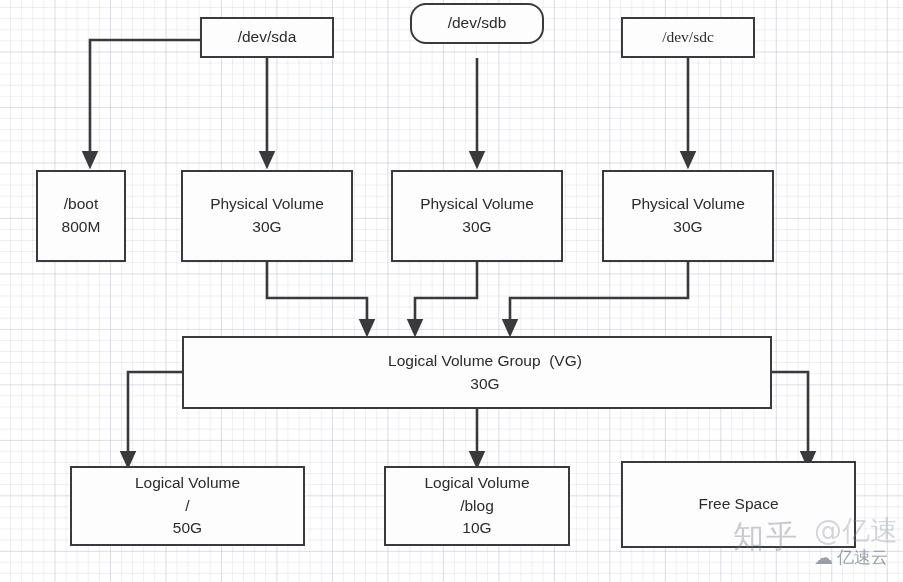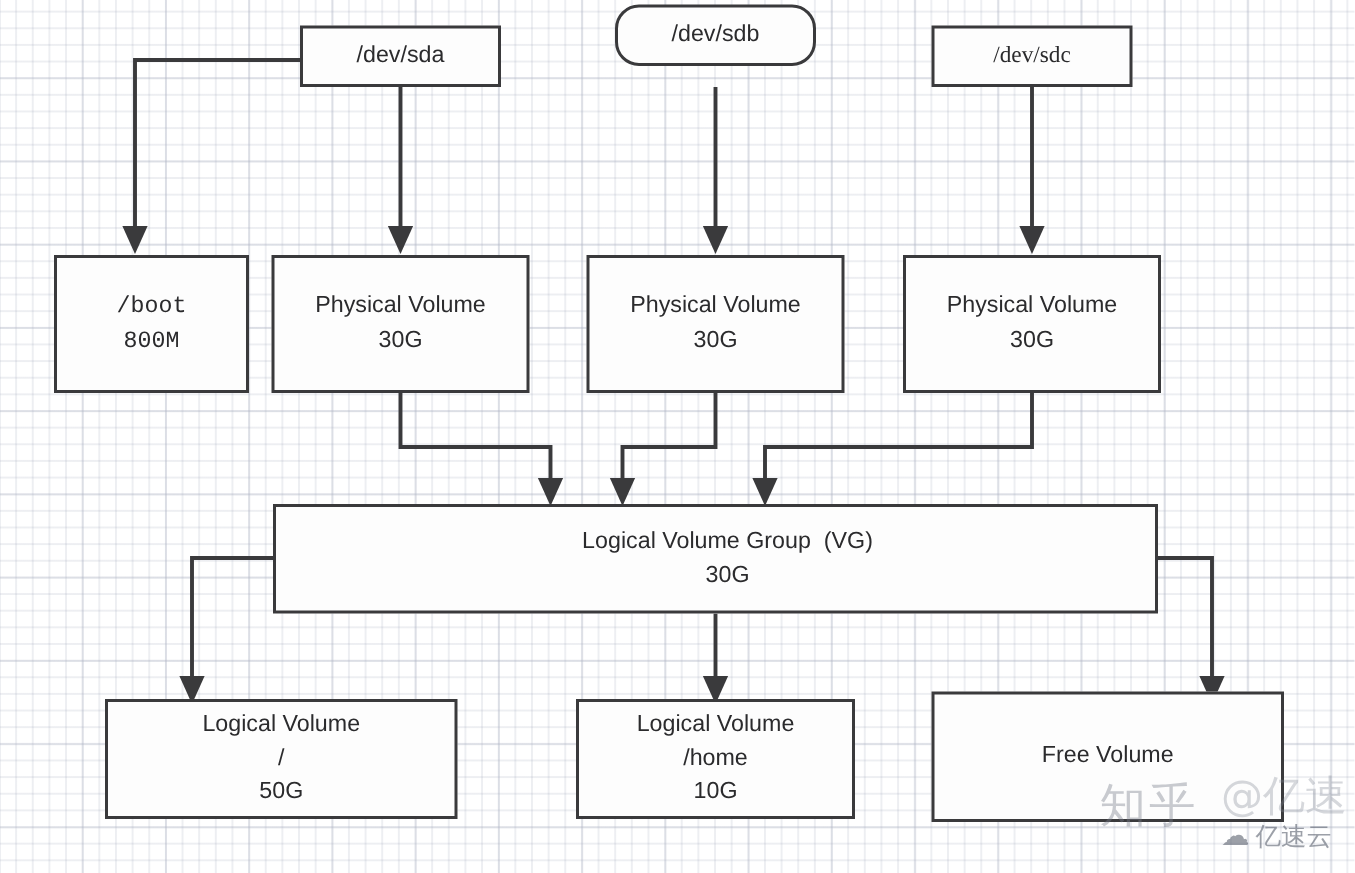--- a/index.html
+++ b/index.html
@@ -143,21 +143,21 @@
   </div>
 
   <div class="node" style="left:410px; top:3px; width:134px; height:41px;border-radius:16px;">
     <span class="ln">/dev/sdb</span>
   </div>
 
   <div class="node" style="left:621px; top:17px; width:134px; height:41px;font-family:Liberation Serif, serif;">
     <span class="ln">/dev/sdc</span>
   </div>
 
-  <div class="node" style="left:36px; top:170px; width:130px; height:92px;font-family:Liberation Mono, monospace;">
+  <div class="node" style="left:36px; top:170px; width:90px; height:92px;">
     <span class="ln">/boot</span>
     <span class="ln">800M</span>
   </div>
 
   <div class="node" style="left:181px; top:170px; width:172px; height:92px;">
     <span class="ln">Physical Volume</span>
     <span class="ln">30G</span>
   </div>
 
   <div class="node" style="left:391px; top:170px; width:172px; height:92px;">
@@ -176,26 +176,26 @@
   </div>
 
   <div class="node" style="left:70px; top:466px; width:235px; height:80px;">
     <span class="ln">Logical Volume</span>
     <span class="ln">/</span>
     <span class="ln">50G</span>
   </div>
 
   <div class="node" style="left:384px; top:466px; width:186px; height:80px;">
     <span class="ln">Logical Volume</span>
-    <span class="ln">/home</span>
+    <span class="ln">/blog</span>
     <span class="ln">10G</span>
   </div>
 
   <div class="node" style="left:621px; top:461px; width:235px; height:87px;">
-    <span class="ln">Free Volume</span>
+    <span class="ln">Free Space</span>
   </div>
 
 
   <div class="wm-zhihu">知乎</div>
 
   <div class="wm-ysy-mark">@亿速</div>
 
   <div class="wm-ysy">
     <span class="cloud-glyph">☁</span>
     <span>亿速云</span>

